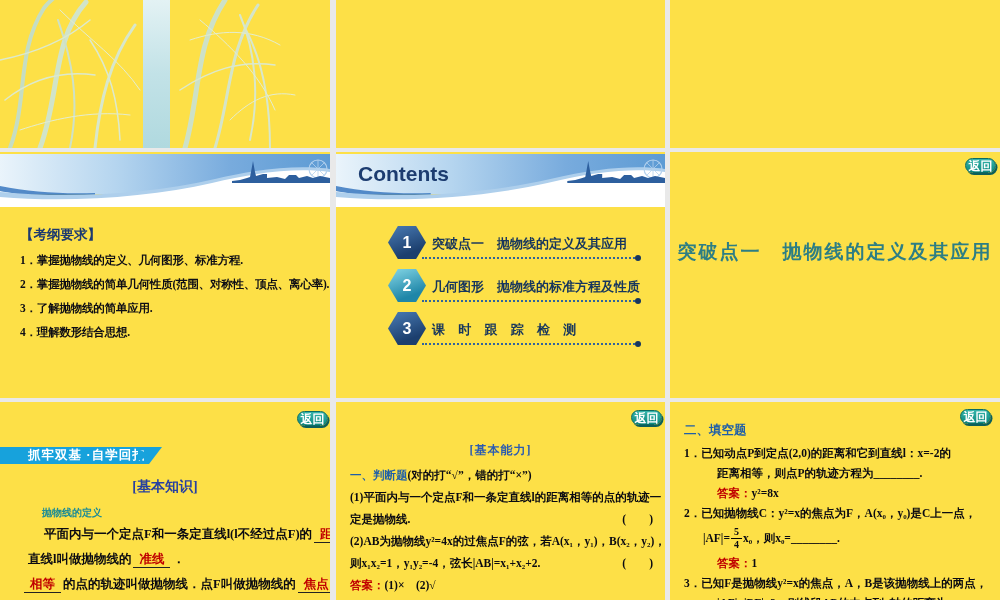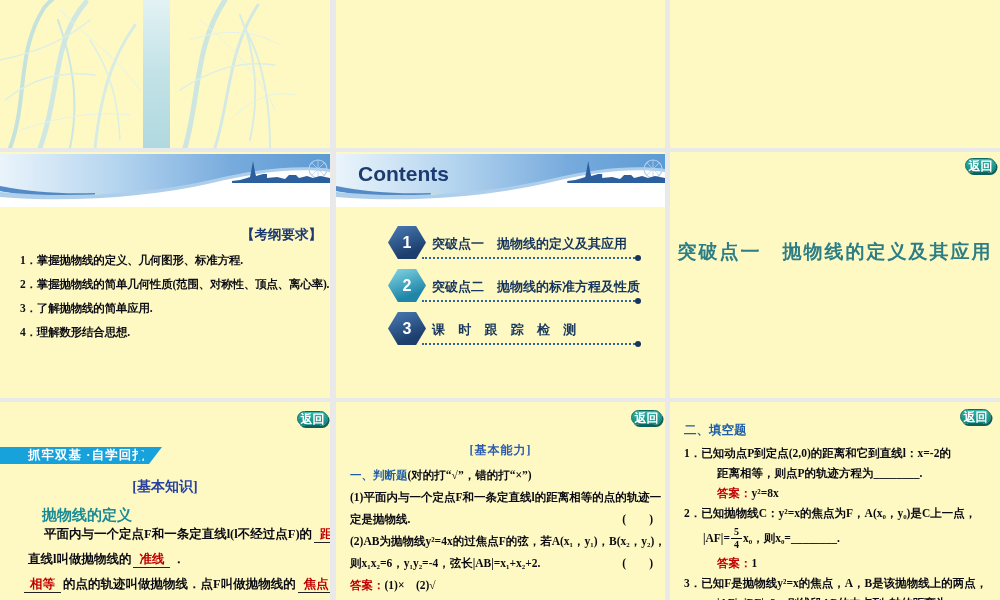--- a/index.html
+++ b/index.html
@@ -1,18 +1,18 @@
 <!DOCTYPE html>
 <html><head>
 <meta charset="utf-8">
 <style>
   html,body{margin:0;padding:0;}
   body{width:1000px;height:600px;background:#e9e9e9;font-family:"Liberation Serif","DejaVu Serif",serif;}
   .canvas{position:relative;width:1000px;height:600px;background:#e9e9e9;overflow:hidden;}
-  .cell{position:absolute;background:#fef9c3;overflow:hidden;}
+  .cell{position:absolute;background:#fde047;overflow:hidden;}
   .c00{left:0;top:0;width:330px;height:148px;}
   .c01{left:336px;top:0;width:329px;height:148px;}
   .c02{left:670px;top:0;width:330px;height:148px;}
   .c10{left:0;top:152px;width:330px;height:246px;}
   .c11{left:336px;top:152px;width:329px;height:246px;}
   .c12{left:670px;top:152px;width:330px;height:246px;}
   .c20{left:0;top:402px;width:330px;height:198px;}
   .c21{left:336px;top:402px;width:329px;height:198px;}
   .c22{left:670px;top:402px;width:330px;height:198px;}
 
@@ -21,21 +21,21 @@
   .contents-title{position:absolute;left:22px;top:10px;font-family:"Liberation Sans",sans-serif;
     font-weight:bold;font-size:21px;color:#1c3c70;}
 
   .back-btn{position:absolute;width:31px;height:15px;border-radius:8px;
     background:linear-gradient(#35b4aa,#0e8a80);border:1px solid #0b6b64;
     box-shadow:1.5px 2px 0 #0d5f5a;color:#fff;font-family:"Liberation Sans",sans-serif;
     font-size:12px;font-weight:bold;line-height:14px;text-align:center;cursor:pointer;box-sizing:border-box;}
 
   
   .req{position:absolute;left:20px;top:74px;width:302px;}
-  .req-head{font-size:13.5px;font-weight:bold;color:#1d3a70;margin-bottom:9px;text-align:right;}
+  .req-head{font-size:13.5px;font-weight:bold;color:#1d3a70;margin-bottom:9px;}
   .req-item{font-size:11.5px;font-weight:bold;color:#0d0d15;white-space:nowrap;
     letter-spacing:-0.2px;margin-bottom:9px;}
 
   
   .toc{position:absolute;left:52px;top:74px;}
   .toc-item{display:flex;align-items:center;height:33px;margin-bottom:10px;}
   .hex{width:38px;height:33px;clip-path:polygon(26% 0,74% 0,100% 50%,74% 100%,26% 100%,0 50%);
     display:flex;align-items:center;justify-content:center;color:#fff;
     font-family:"Liberation Sans",sans-serif;font-weight:bold;font-size:16px;flex:0 0 38px;
     background:linear-gradient(160deg,#4a7cb5 0%,#1c3f6e 75%);}
@@ -53,21 +53,21 @@
 
   
   .banner{position:absolute;left:0;top:45px;height:17px;width:134px;background:#17a2dc;
     clip-path:polygon(0 0,100% 0,92% 100%,0 100%);color:#fff;
     font-family:"Liberation Sans",sans-serif;font-weight:bold;font-size:12.5px;line-height:17px;
     padding-left:28px;letter-spacing:1px;}
   .banner-arrow{position:absolute;left:138px;top:47px;width:0;height:0;
     border-left:13px solid #17a2dc;border-top:6.5px solid transparent;border-bottom:6.5px solid transparent;}
   .kn-head{position:absolute;left:0;top:76px;width:100%;text-align:center;
     font-size:14px;font-weight:bold;color:#2740a0;}
-  .kn-sub{position:absolute;left:42px;top:104px;font-size:15px;font-weight:bold;color:#1a8b96;}
+  .kn-sub{position:absolute;left:42px;top:104px;font-size:10px;font-weight:bold;color:#1a8b96;}
   .kn-par{position:absolute;left:10px;top:120px;width:316px;font-size:12.5px;font-weight:bold;
     color:#0a0a12;}
   .kn-line{white-space:nowrap;height:25px;line-height:25px;}
   .ind1{padding-left:34px;} .ind2{padding-left:12px;} .ind3{padding-left:18px;}
   .blank{color:#c00000;border-bottom:1.5px solid #222;padding:0 6px 1px;margin:0 2px;font-weight:bold;}
 
   
   .ab-head{position:absolute;left:0;top:40px;width:100%;text-align:center;
     font-size:12px;font-weight:bold;color:#2c5cb0;letter-spacing:1px;}
   .ab-body{position:absolute;left:14px;top:62px;width:303px;font-size:11.5px;font-weight:bold;color:#0a0a12;}
@@ -183,21 +183,21 @@
     <div class="toc">
       <div class="toc-item">
         <div class="hex">1</div>
         <div class="toc-line">
           <span class="toc-label">突破点一　抛物线的定义及其应用</span>
         </div>
       </div>
       <div class="toc-item">
         <div class="hex teal">2</div>
         <div class="toc-line">
-          <span class="toc-label">突破点二　抛物线的标准方程及性质</span>
+          <span class="toc-label">几何图形　抛物线的标准方程及性质</span>
         </div>
       </div>
       <div class="toc-item">
         <div class="hex">3</div>
         <div class="toc-line">
           <span class="toc-label spread">课 时 跟 踪 检 测</span>
         </div>
       </div>
     </div>
   </div>
@@ -225,21 +225,21 @@
     <div class="ab-head">[基本能力]</div>
     <div class="ab-body">
       <div class="ab-row"><span class="blue-lab">一、判断题</span><span>(对的打“√”，错的打“×”)</span></div>
       <div class="ab-row">(1)平面内与一个定点F和一条定直线l的距离相等的点的轨迹一</div>
       <div class="ab-row split">
           <span>定是抛物线.</span>
           <span>(　　)</span>
         </div>
       <div class="ab-row">(2)AB为抛物线y²=4x的过焦点F的弦，若A(x₁，y₁)，B(x₂，y₂)，</div>
       <div class="ab-row split">
-          <span>则x₁x₂=6，y₁y₂=-4，弦长|AB|=x₁+x₂+2.</span>
+          <span>则x₁x₂=1，y₁y₂=-4，弦长|AB|=x₁+x₂+2.</span>
           <span>(　　)</span>
         </div>
       <div class="ab-row"><span class="red-lab">答案：</span><span>(1)×　(2)√</span></div>
     </div>
   </div>
 
   <div class="cell c22">
     <div class="back-btn" style="right:9px;top:7px;">返回</div>
     <div class="fi-body">
       <div class="fi-head">二、填空题</div>

